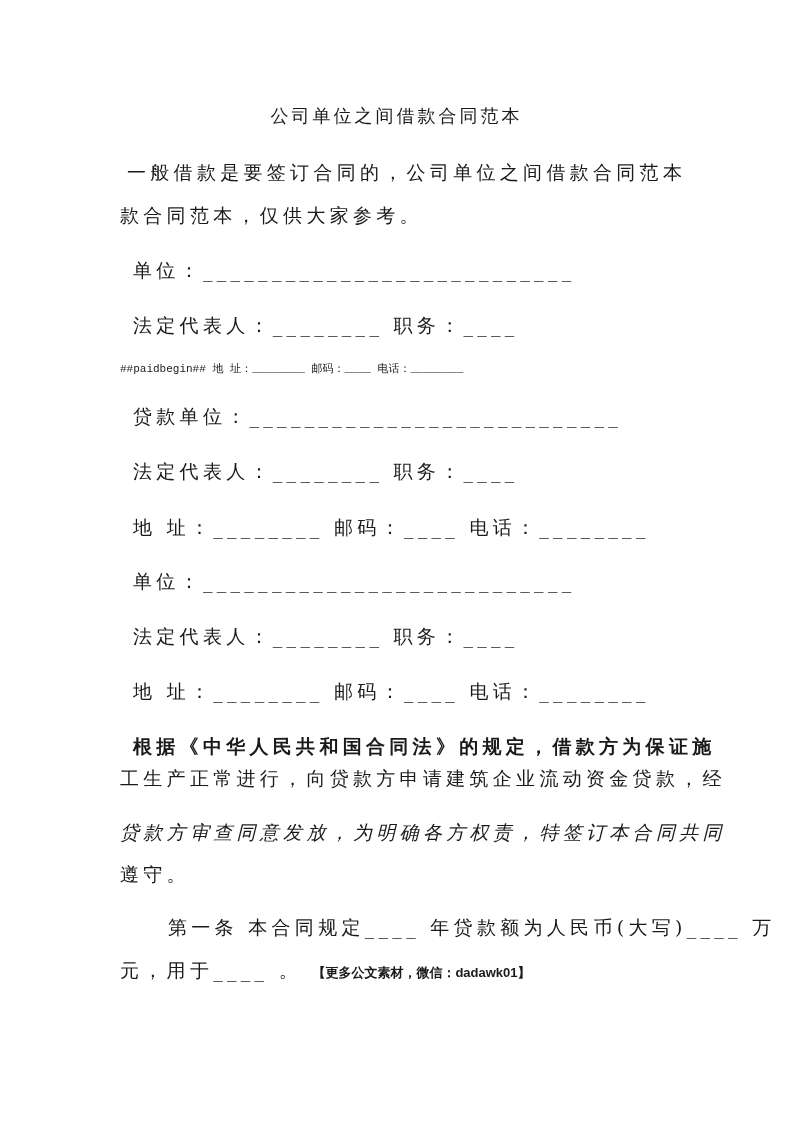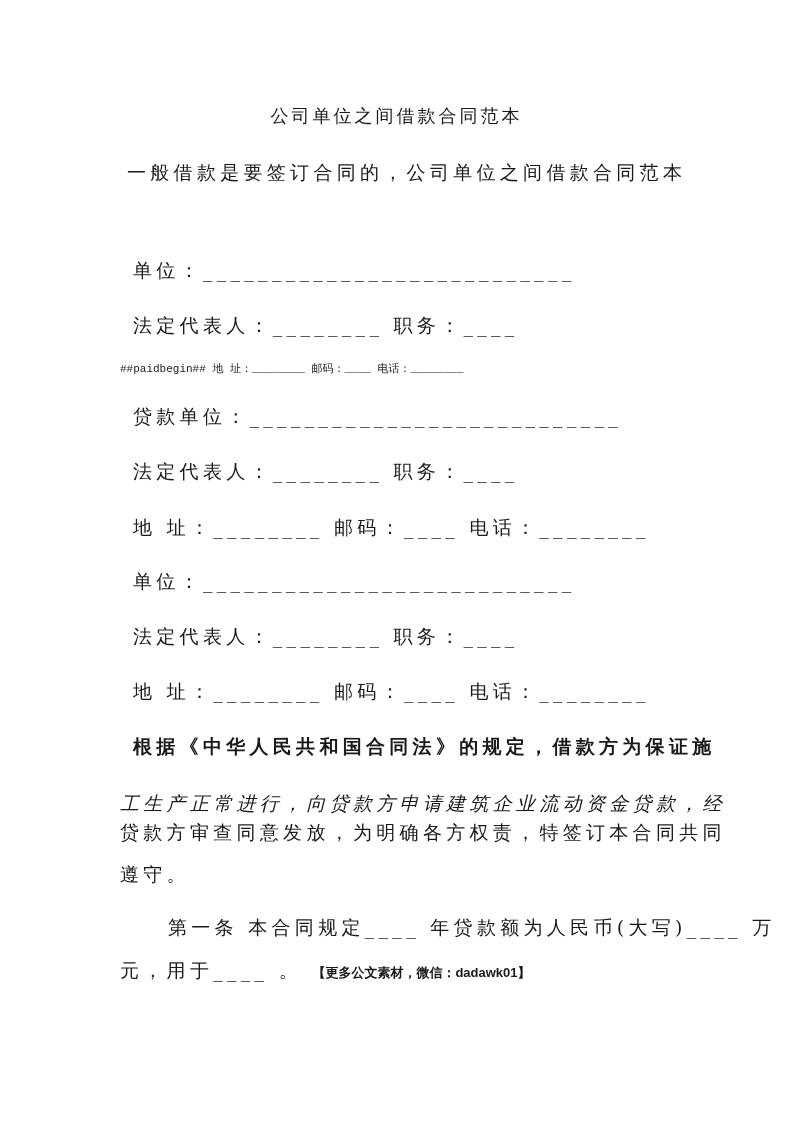--- a/index.html
+++ b/index.html
@@ -10,36 +10,37 @@
     .small { position: absolute; left: 120px; font-size: 11px; white-space: nowrap; line-height: 14px; }
     .note { font-family: "Liberation Sans", sans-serif; font-size: 13px; letter-spacing: 0; font-weight: bold; }
   </style>
 </head>
 <body>
 
 <div class="page">
   <div class="title">公司单位之间借款合同范本</div>
 
   <div class="line" style="top:160px;left:127px;">一般借款是要签订合同的，公司单位之间借款合同范本</div>
+  <div class="line" style="top:203px;">款合同范本，仅供大家参考。</div>
 
   <div class="line" style="top:258px;left:133px;">单位：___________________________</div>
   <div class="line" style="top:313px;left:133px;">法定代表人：________  职务：____</div>
   <div class="small" style="top:362px;font-family:Liberation Mono, monospace;">##paidbegin## 地  址：________  邮码：____  电话：________</div>
 
   <div class="line" style="top:404px;left:133px;">贷款单位：___________________________</div>
   <div class="line" style="top:459px;left:133px;">法定代表人：________  职务：____</div>
   <div class="line" style="top:515px;left:133px;">地  址：________  邮码：____  电话：________</div>
 
   <div class="line" style="top:569px;left:133px;">单位：___________________________</div>
   <div class="line" style="top:624px;left:133px;">法定代表人：________  职务：____</div>
   <div class="line" style="top:679px;left:133px;">地  址：________  邮码：____  电话：________</div>
 
   <div class="line" style="top:734px;left:133px;font-weight:bold;">根据《中华人民共和国合同法》的规定，借款方为保证施</div>
-  <div class="line" style="top:791px;font-style:italic;">工生产正常进行，向贷款方申请建筑企业流动资金贷款，经</div>
-  <div class="line" style="top:820px;">贷款方审查同意发放，为明确各方权责，特签订本合同共同</div>
+  <div class="line" style="top:766px;">工生产正常进行，向贷款方申请建筑企业流动资金贷款，经</div>
+  <div class="line" style="top:820px;font-style:italic;">贷款方审查同意发放，为明确各方权责，特签订本合同共同</div>
   <div class="line" style="top:862px;">遵守。</div>
 
   <div class="line" style="top:915px;left:133px;margin-left:35px;">第一条  本合同规定____  年贷款额为人民币(大写)____  万</div>
   <div class="line" style="top:958px;">
     <span>元，用于____  。</span>
     <span class="note">【更多公文素材，微信：dadawk01】</span>
   </div>
 </div>
 
 </body></html>

